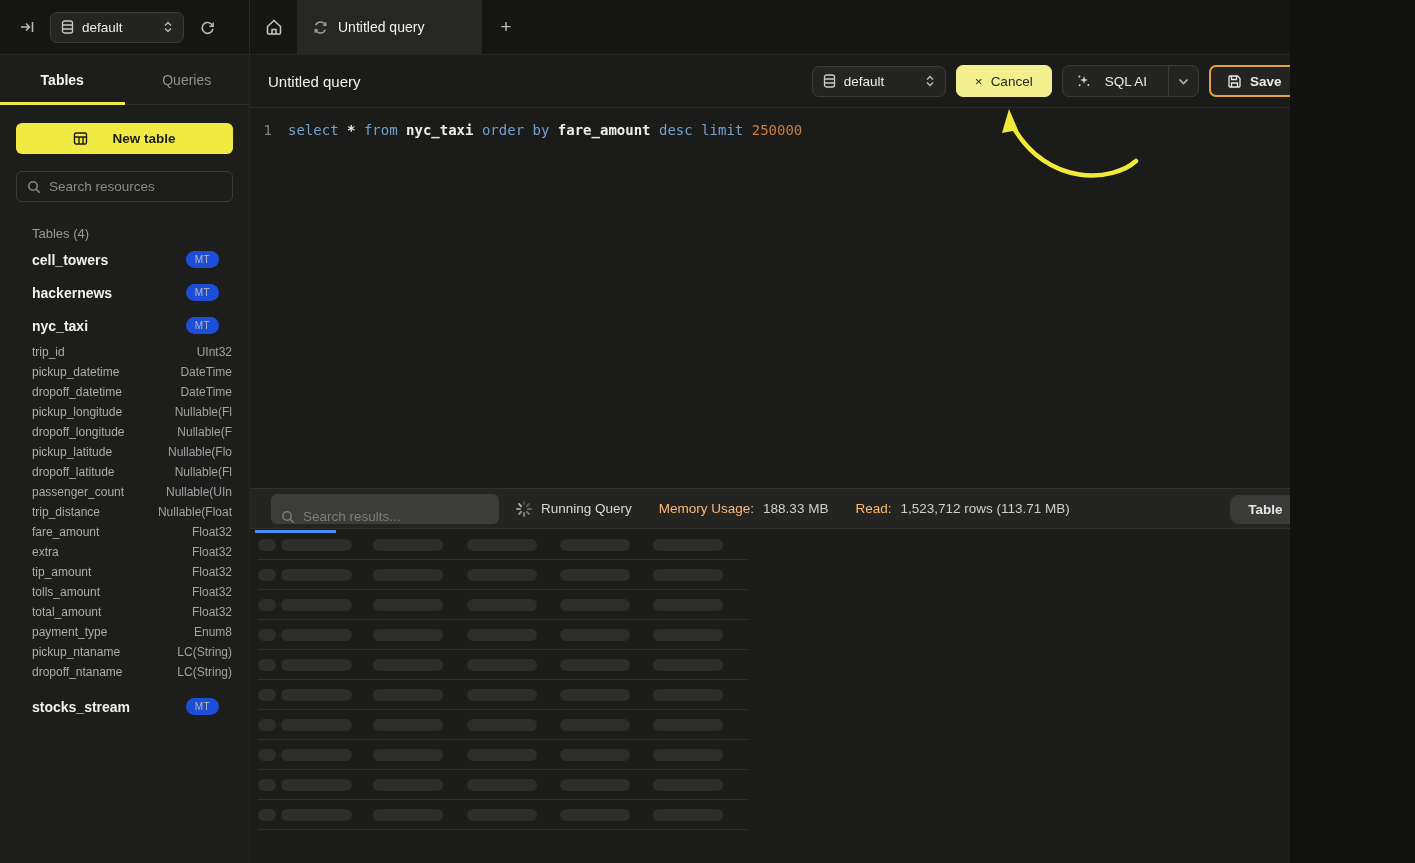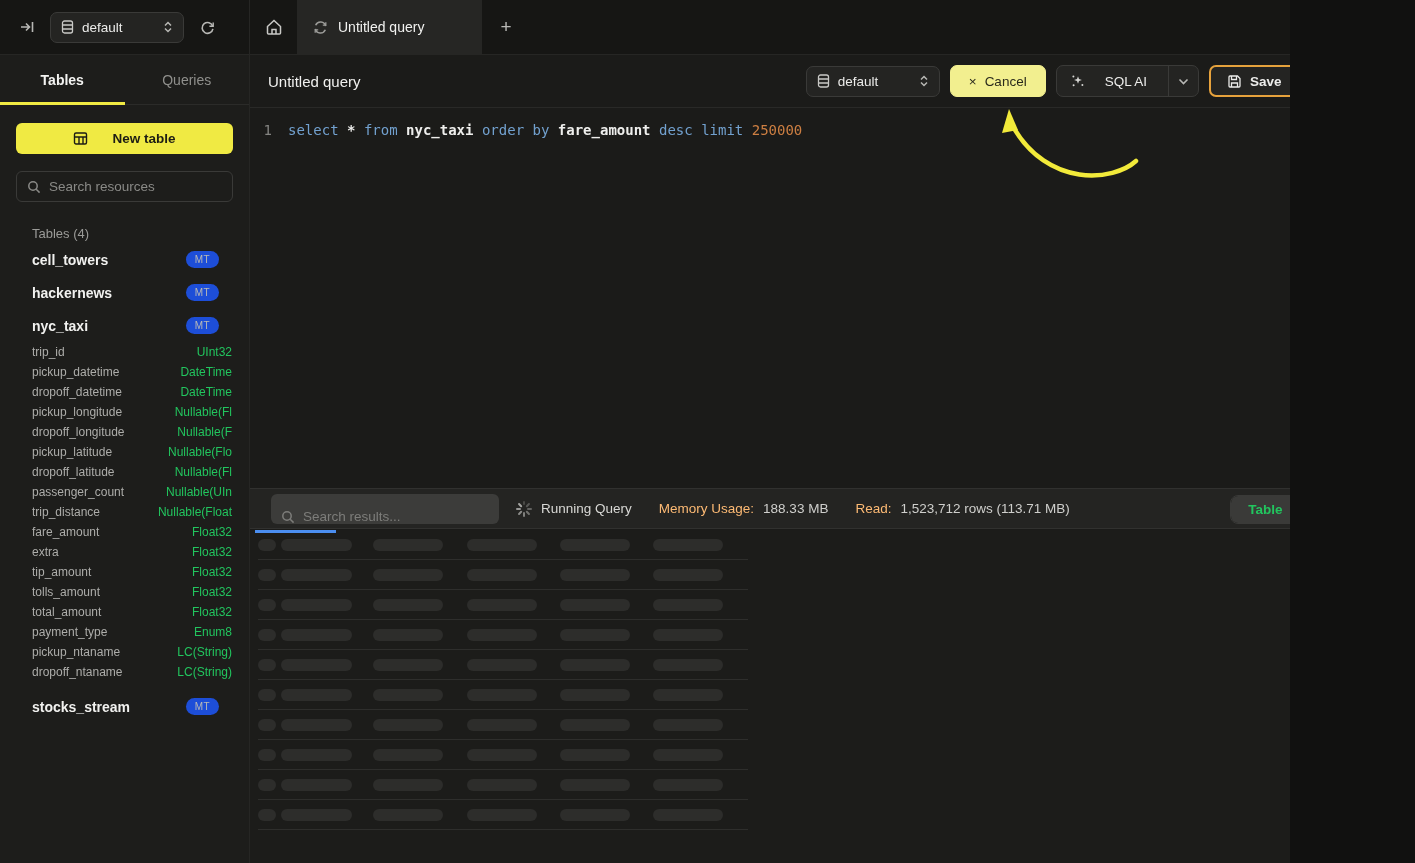--- a/index.html
+++ b/index.html
@@ -33,32 +33,32 @@
   .side-search { margin:17px 16px 0 16px; height:31px; width:217px; border:1px solid #3a3a38; border-radius:6px; display:flex; align-items:center; gap:8px; padding:0 10px; color:#8a8a87; background:transparent; }
   .side-search input { flex:1; background:transparent; border:none; outline:none; color:#d6d6d3; font-size:13.5px; font-family:inherit; width:100px; }
   .side-search input::placeholder { color:#8a8a87; }
   #tables-title { margin:24px 0 2px 32px; font-size:13px; color:#9b9b98; }
   .tbl-row { height:33px; display:flex; align-items:center; padding:0 30px 0 32px; cursor:pointer; }
   .tbl-name { font-size:14px; font-weight:600; color:#f1f1ef; flex:1; }
   .mt-badge { background:#1d4ed8; color:#b9b9b6; border-radius:9px; font-size:10px; font-weight:400; padding:3px 9px; letter-spacing:.4px; }
   .tbl-engine { padding:2px 0 6px 32px; font-size:12px; color:#9b9b98; }
   .col-row { height:20px; display:flex; align-items:center; padding:0 17px 0 32px; font-family:Liberation Sans, sans-serif; font-size:12px; color:#adadaa; }
   .col-name { flex:1; white-space:nowrap; overflow:hidden; }
-  .col-type { white-space:nowrap; color:#22c55e; }
+  .col-type { white-space:nowrap; color:#a3a3a3; }
   .cols-gap { height:8px; }
 
   
   #main { position:absolute; top:55px; left:250px; width:1165px; height:808px; background:#1b1b19; }
   #query-header { position:absolute; top:0; left:0; right:0; height:53px; display:flex; align-items:center; padding:0 13px 0 18px; border-bottom:1px solid #29292七; border-bottom:1px solid #292927; }
   #query-title { font-size:15px; color:#f1f1ef; }
   #header-actions { margin-left:auto; display:flex; align-items:center; gap:10px; }
   .btn { height:32px; border-radius:7px; display:flex; align-items:center; gap:8px; padding:0 14px; font-size:13.5px; cursor:pointer; border:1px solid #3a3a38; background:#242422; color:#ececea; font-family:inherit; }
   .btn-cancel { background:#f2ef8f; border:1px solid #f2ef8f; color:#2a2a1c; font-weight:500; padding:0 18px; }
   .btn-sqlai { padding:0; overflow:hidden; }
-  .btn-sqlai .seg-main { display:flex; align-items:center; gap:19px; padding:0 13px; height:100%; }
+  .btn-sqlai .seg-main { display:flex; align-items:center; gap:13px; padding:0 13px; height:100%; }
   .btn-sqlai .seg-caret { display:flex; align-items:center; justify-content:center; width:30px; height:100%; border-left:1px solid #3a3a38; color:#b8b8b5; }
   .btn-save { border:2px solid #e6a23c; font-weight:600; padding:0 16px; }
   .btn-share { font-weight:600; padding:0 15px; }
 
   
   #editor { position:absolute; top:54px; left:0; right:0; height:379px; }
   .code-line { display:flex; align-items:center; padding-top:13px; font-family:"DejaVu Sans Mono", monospace; font-size:14px; }
   .line-no { width:38px; text-align:right; color:#84848一; color:#848481; padding-right:16px; flex:none; }
   .tok-keyword { color:#72a1cf; }
   .tok-ident { color:#eeeeec; font-weight:700; }
@@ -71,21 +71,21 @@
   .results-search input { flex:1; background:transparent; border:none; outline:none; color:#d6d6d3; font-size:13.5px; font-family:inherit; width:120px; }
   .results-search input::placeholder { color:#7d7d7a; }
   .status-group { display:flex; align-items:center; gap:9px; margin-left:17px; font-size:13.5px; color:#d8d8d5; }
   .stat-label { color:#fdba74; margin-left:18px; }
   .stat-value { color:#cfcfcc; }
   .spinner { width:16px; height:16px; position:relative; animation:spin 1s steps(8) infinite; }
   .spinner i { position:absolute; left:7px; top:0; width:2px; height:4.6px; border-radius:1px; background:#b8b8b5; transform-origin:1px 8px; }
   @keyframes spin { to { transform:rotate(360deg); } }
   .view-toggle { position:absolute; right:45px; top:6px; height:29px; display:flex; border:1px solid #3a3a38; border-radius:8px; overflow:hidden; }
   .view-seg { width:69px; display:flex; align-items:center; justify-content:center; font-size:13.5px; color:#6f6f6c; cursor:pointer; }
-  .view-seg.active { background:#3a3a38; color:#22c55e; font-weight:600; border-radius:7px; }
+  .view-seg.active { background:#3a3a38; color:#e5e5e5; font-weight:600; border-radius:7px; }
   .more-btn { position:absolute; right:14px; top:9px; color:#c2c2bf; font-size:14px; letter-spacing:1px; cursor:pointer; }
 
   
   #results-table { position:absolute; top:475px; left:0; right:0; bottom:0; background:#1c1c1a; }
   #progress { position:absolute; top:0; left:5px; width:81px; height:3px; background:#4b8ef0; }
   .skel-row { position:relative; height:30px; }
   .skel-row .sep { position:absolute; left:8px; width:490px; bottom:0; height:1px; background:#2e2e2c; }
   .pill { position:absolute; top:9px; height:12px; border-radius:6px; background:#2d2d2b; }
   #v-scroll { position:absolute; right:3px; top:4px; width:6px; height:130px; border-radius:3px; background:#47474a; opacity:.55; }
 </style>

